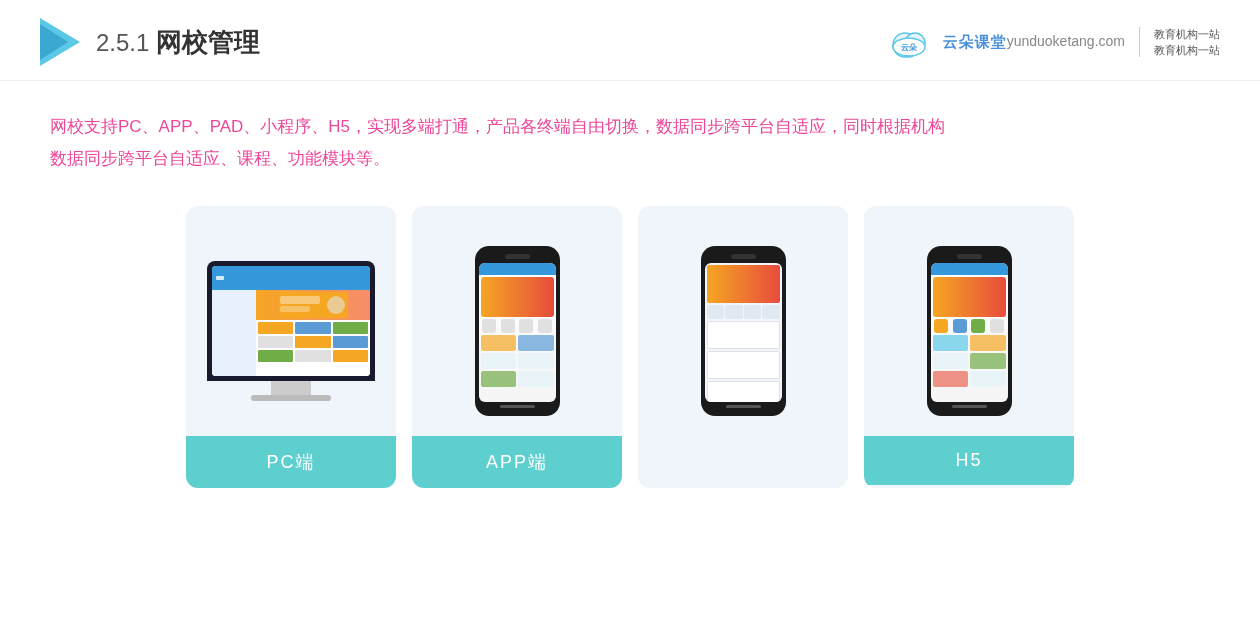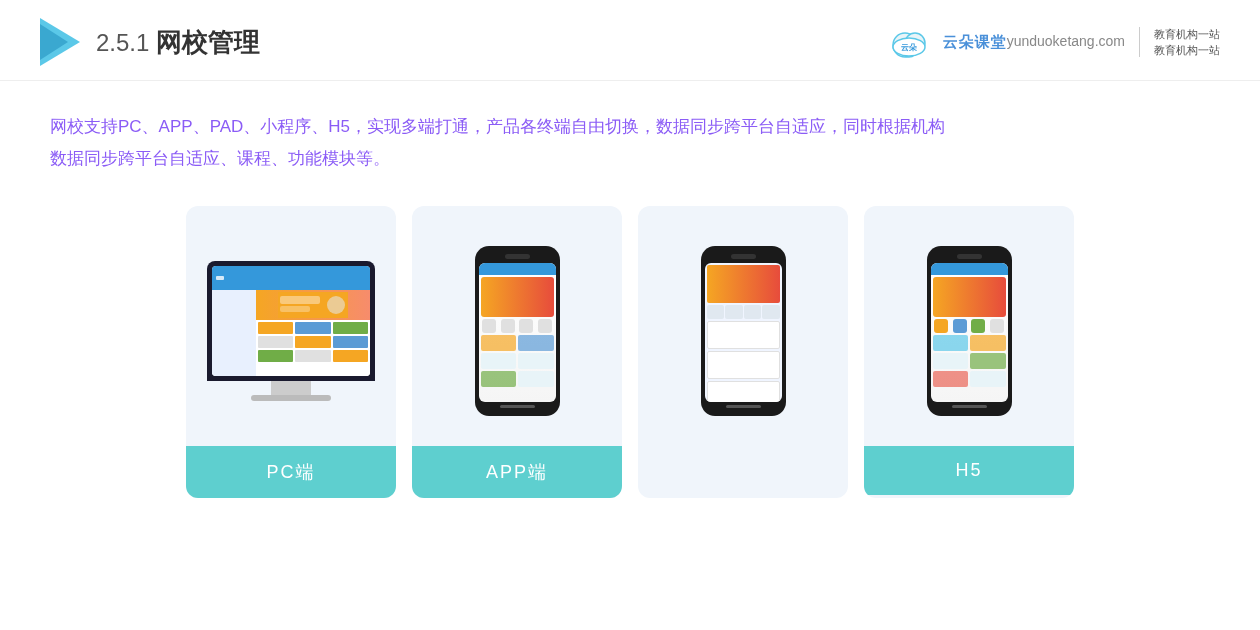--- a/index.html
+++ b/index.html
@@ -84,21 +84,21 @@
       flex-direction: column;
       font-size: 11px;
       color: #555;
       line-height: 1.5;
     }
 
     
     .description {
       padding: 30px 50px 10px 50px;
       font-size: 17px;
-      color: #8b5cf6;
+      color: #ec4899;
       line-height: 1.9;
     }
 
     
     .cards-section {
       padding: 20px 30px 20px 30px;
       display: flex;
       gap: 16px;
       justify-content: center;
     }
@@ -124,21 +124,20 @@
       padding: 0 10px;
     }
 
     .device-label {
       width: 100%;
       background: #5ecfcf;
       color: #fff;
       text-align: center;
       font-size: 18px;
       padding: 14px 0;
-      margin-top: 10px;
       font-weight: 400;
       letter-spacing: 2px;
     }
 
     
     .pc-monitor {
       display: flex;
       flex-direction: column;
       align-items: center;
     }

